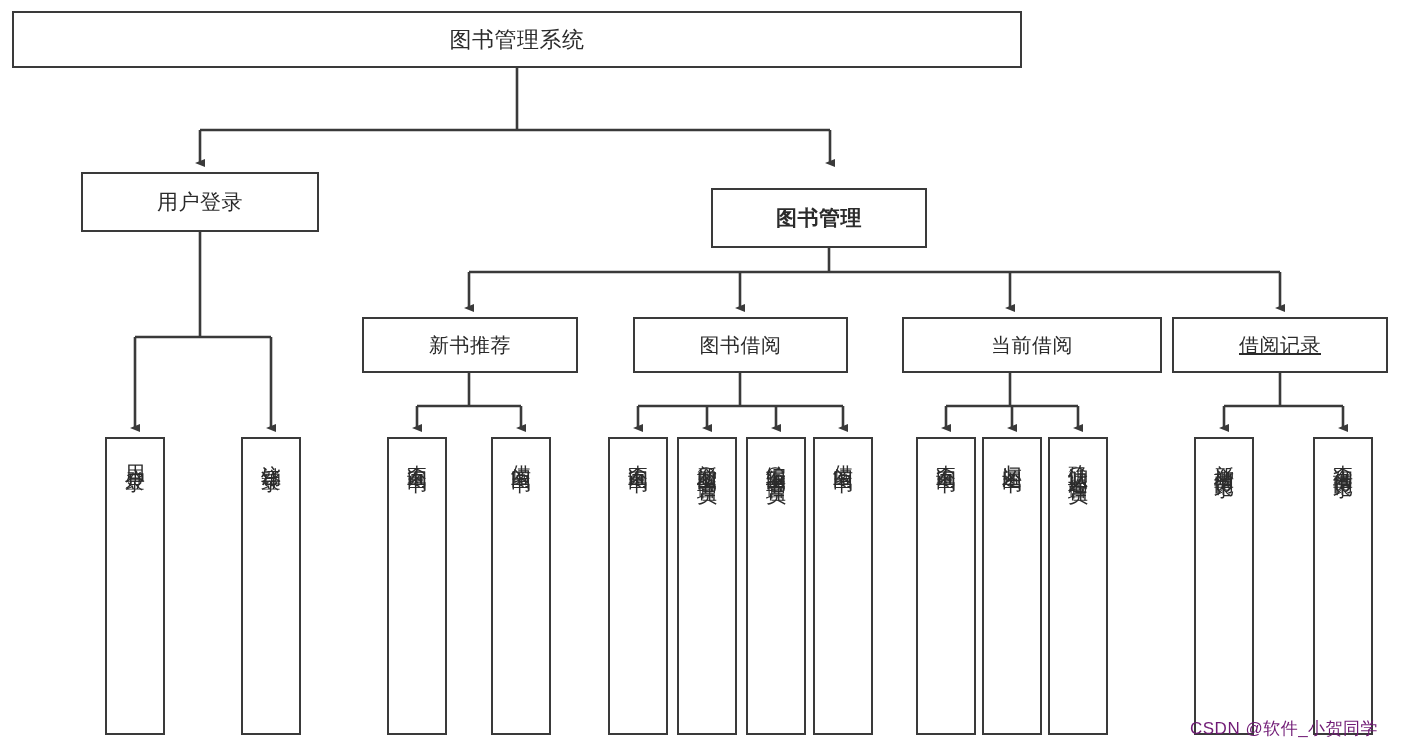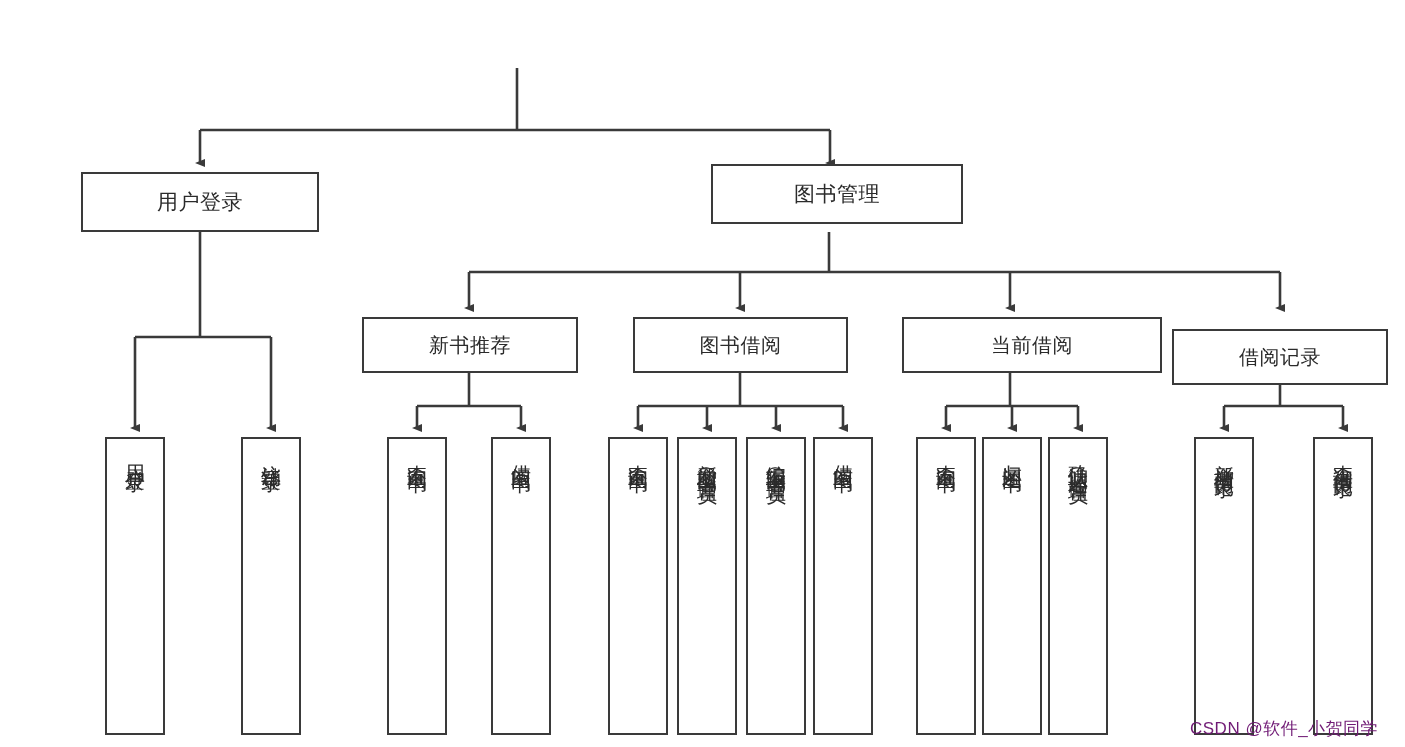--- a/index.html
+++ b/index.html
@@ -122,38 +122,41 @@
       <path d="M1012,406 L1012,428" marker-end="url(#arrow)"></path>
       <path d="M1078,406 L1078,428" marker-end="url(#arrow)"></path>
 
       <path d="M1280,373 L1280,406"></path>
       <path d="M1224,406 L1343,406"></path>
       <path d="M1224,406 L1224,428" marker-end="url(#arrow)"></path>
       <path d="M1343,406 L1343,428" marker-end="url(#arrow)"></path>
     </g>
   </svg>
 
+  <div class="node level1" style="left:12px; top:11px; width:1010px; height:57px;">
+    <span class="label">图书管理系统</span>
+  </div>
 
   <div class="node level2" style="left:81px; top:172px; width:238px; height:60px;">
     <span class="label">用户登录</span>
   </div>
-  <div class="node level2" style="left:711px; top:164px; width:252px; height:60px;">
+  <div class="node level2" style="left:711px; top:188px; width:216px; height:60px;font-weight:bold;">
     <span class="label">图书管理</span>
   </div>
 
   <div class="node level3" style="left:362px; top:317px; width:216px; height:56px;">
     <span class="label">新书推荐</span>
   </div>
   <div class="node level3" style="left:633px; top:317px; width:215px; height:56px;">
     <span class="label">图书借阅</span>
   </div>
   <div class="node level3" style="left:902px; top:317px; width:260px; height:56px;">
     <span class="label">当前借阅</span>
   </div>
-  <div class="node level3" style="left:1172px; top:329px; width:216px; height:56px;">
+  <div class="node level3" style="left:1172px; top:317px; width:216px; height:56px;text-decoration:underline;">
     <span class="label">借阅记录</span>
   </div>
 
   <div class="node vert" style="left:105px; top:437px; width:60px; height:298px;">
     <span class="label">用户登录</span>
   </div>
   <div class="node vert" style="left:241px; top:437px; width:60px; height:298px;">
     <span class="label">注销登录</span>
   </div>
 

